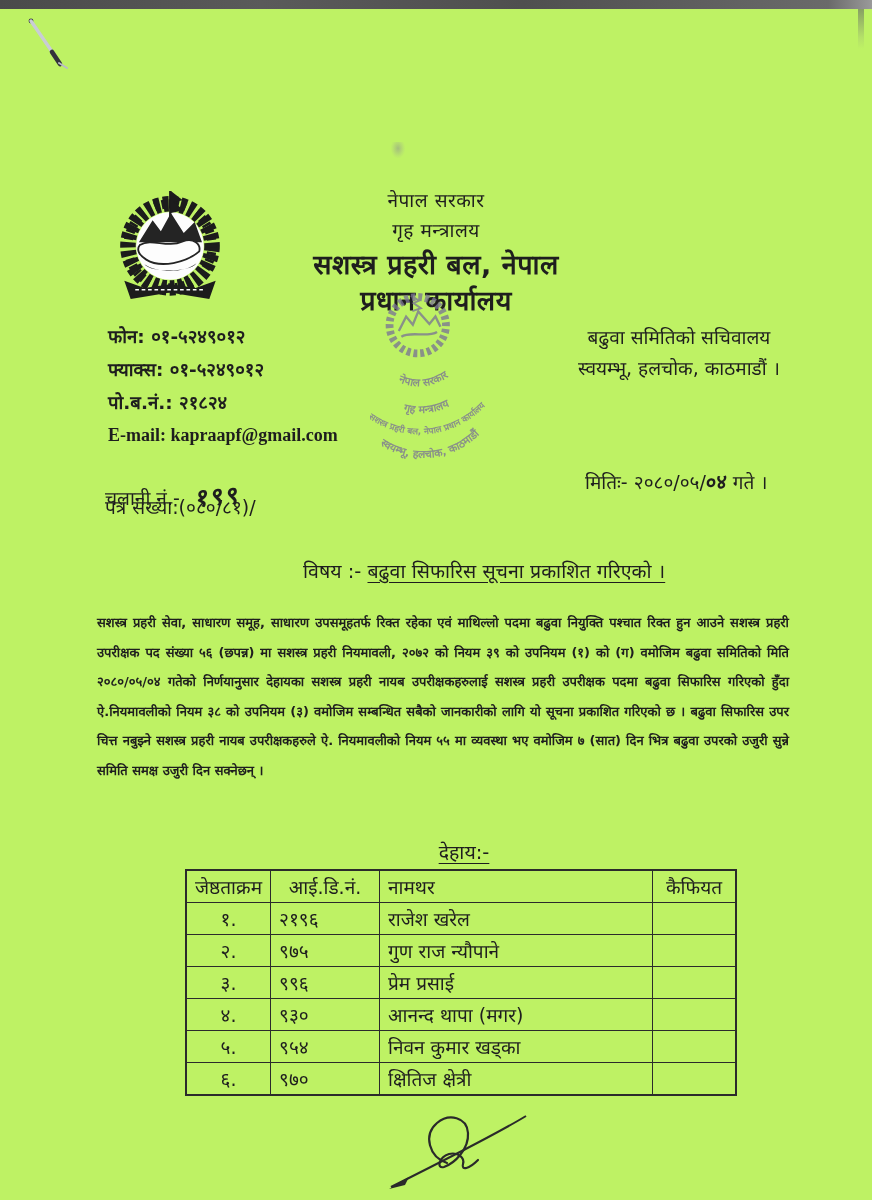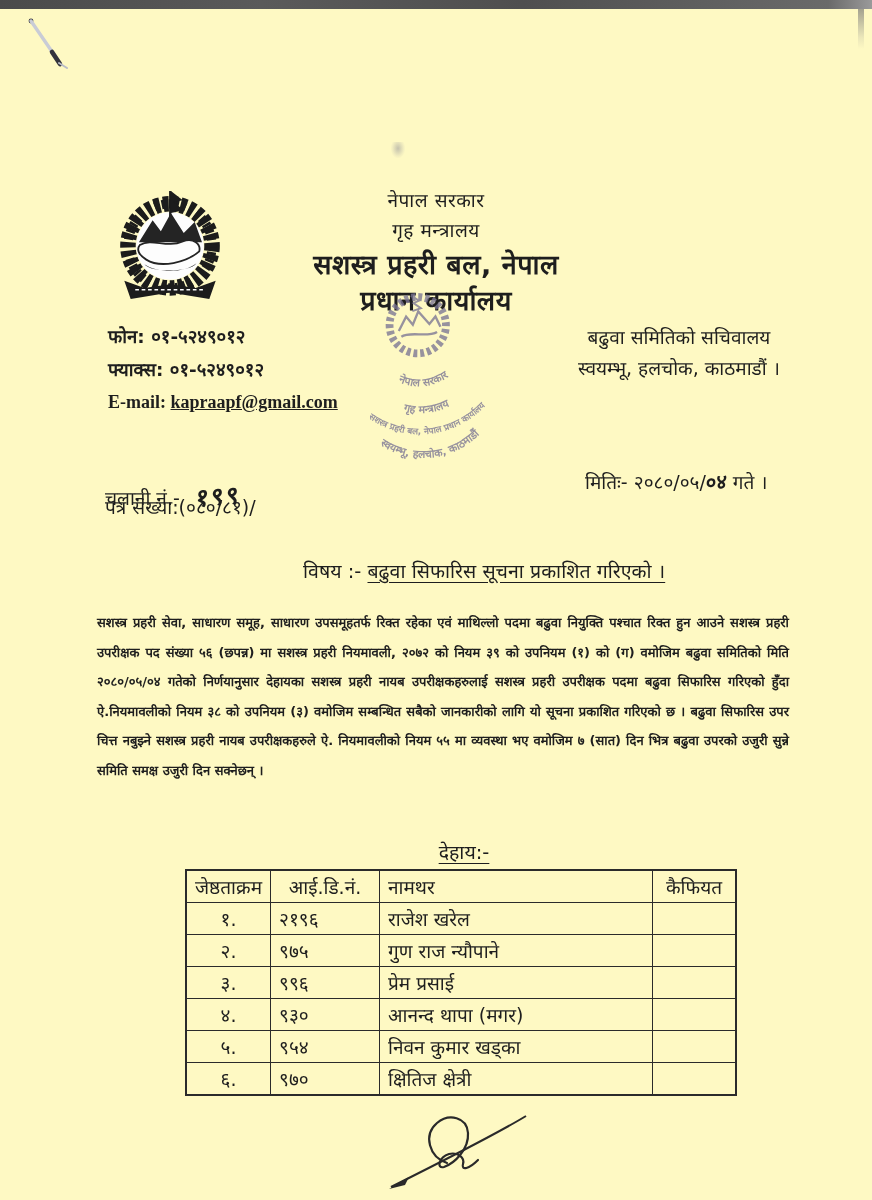--- a/index.html
+++ b/index.html
@@ -1,32 +1,32 @@
 <!DOCTYPE html>
 <html><head>
 <meta charset="utf-8">
 <style>
   html,body{margin:0;padding:0;background:#e8e8e8;}
   .page{
     position:relative; width:872px; height:1200px; margin:0 auto;
-    background:#fef9c3;
+    background:#bef264;
     font-family:"DejaVu Sans", sans-serif;
     color:#1e1e1e; overflow:hidden;
   }
   .scan-topbar{position:absolute;left:0;top:0;width:872px;height:9px;
     background:linear-gradient(90deg,#4a4a4a,#5a5a5a 30%,#4f4f4f 60%,#6a6a6a 95%,#9a9a9a);}
   .scan-right-smudge{position:absolute;right:8px;top:9px;width:6px;height:40px;
     background:linear-gradient(180deg,rgba(90,90,100,.55),rgba(120,120,130,.15) 70%,transparent);}
   .abs{position:absolute;}
   .center-col{left:0;width:872px;text-align:center;}
   .hdr-sm{font-size:19px;letter-spacing:.5px;}
   .hdr-lg{font-size:27px;font-weight:bold;letter-spacing:.5px;}
   .contact{font-size:18.5px;font-weight:600;line-height:33px;}
   .email-line{font-family:"Liberation Serif", serif;font-weight:bold;font-size:18px;}
-  .email-line .addr{text-decoration:underline;margin-top:12px;}
+  .email-line .addr{margin-top:12px;}
   .secretariat{font-size:19px;line-height:31px;font-weight:500;}
   .refline{font-size:19px;font-weight:500;}
   .hand{display:inline-block;font-size:25px;font-weight:600;transform:rotate(-4deg) skewX(-8deg);letter-spacing:2px;}
   .hand-sm{display:inline-block;font-size:20px;font-weight:600;transform:rotate(-3deg) skewX(-6deg);}
   .subject{font-size:19.5px;font-weight:500;text-align:center;}
   .subject .sub-text{text-decoration:underline;text-underline-offset:4px;}
   .bodytext{font-size:13px;line-height:29.6px;text-align:justify;font-weight:700;}
   .caption{font-size:19.5px;font-weight:500;text-decoration:underline;text-underline-offset:4px;}
   table.sched{border-collapse:collapse;}
   table.sched th, table.sched td{
@@ -94,20 +94,21 @@
       <text><textPath href="#st-a1" startOffset="50%">नेपाल सरकार</textPath></text>
       <text><textPath href="#st-a2" startOffset="50%">गृह मन्त्रालय</textPath></text>
       <text font-size="9"><textPath href="#st-a3" startOffset="50%">सशस्त्र प्रहरी बल, नेपाल प्रधान कार्यालय</textPath></text>
       <text><textPath href="#st-a4" startOffset="50%">स्वयम्भू, हलचोक, काठमाडौं</textPath></text>
     </g>
   </svg>
 
   <div class="abs contact" style="left:108px;top:320px;">
     <div>फोन: ०१-५२४९०१२</div>
     <div>फ्याक्स: ०१-५२४९०१२</div>
+    <div>पो.ब.नं.: २१८२४</div>
     <div class="email-line">
       <span>E-mail:</span>
       <span class="addr">kapraapf@gmail.com</span>
     </div>
   </div>
 
   <div class="abs secretariat" style="left:578px;top:322px;text-align:center;">
     <div>बढुवा समितिको सचिवालय</div>
     <div>स्वयम्भू, हलचोक, काठमाडौं ।</div>
   </div>

